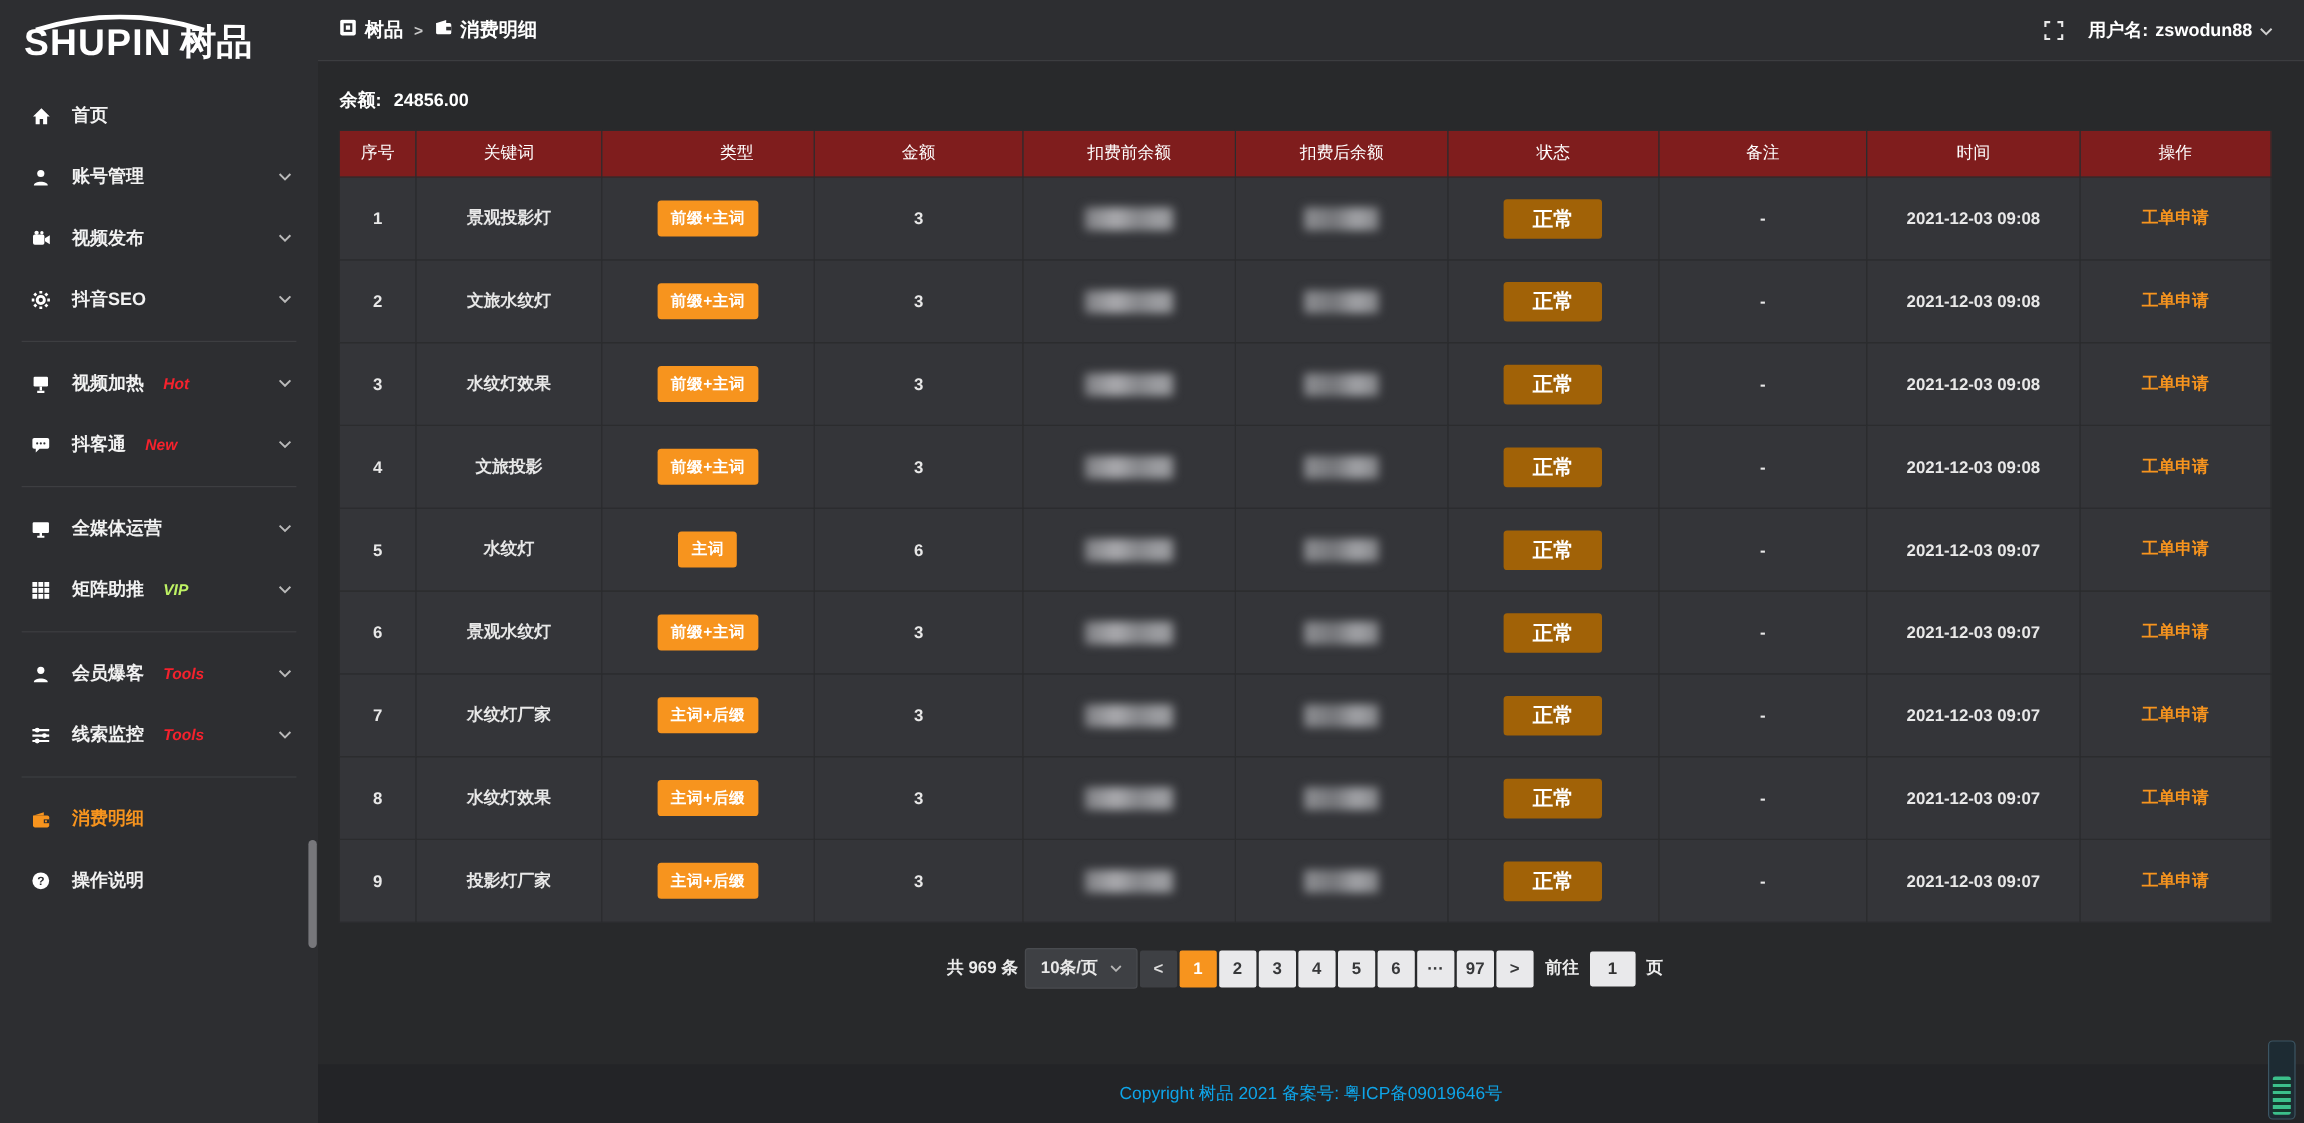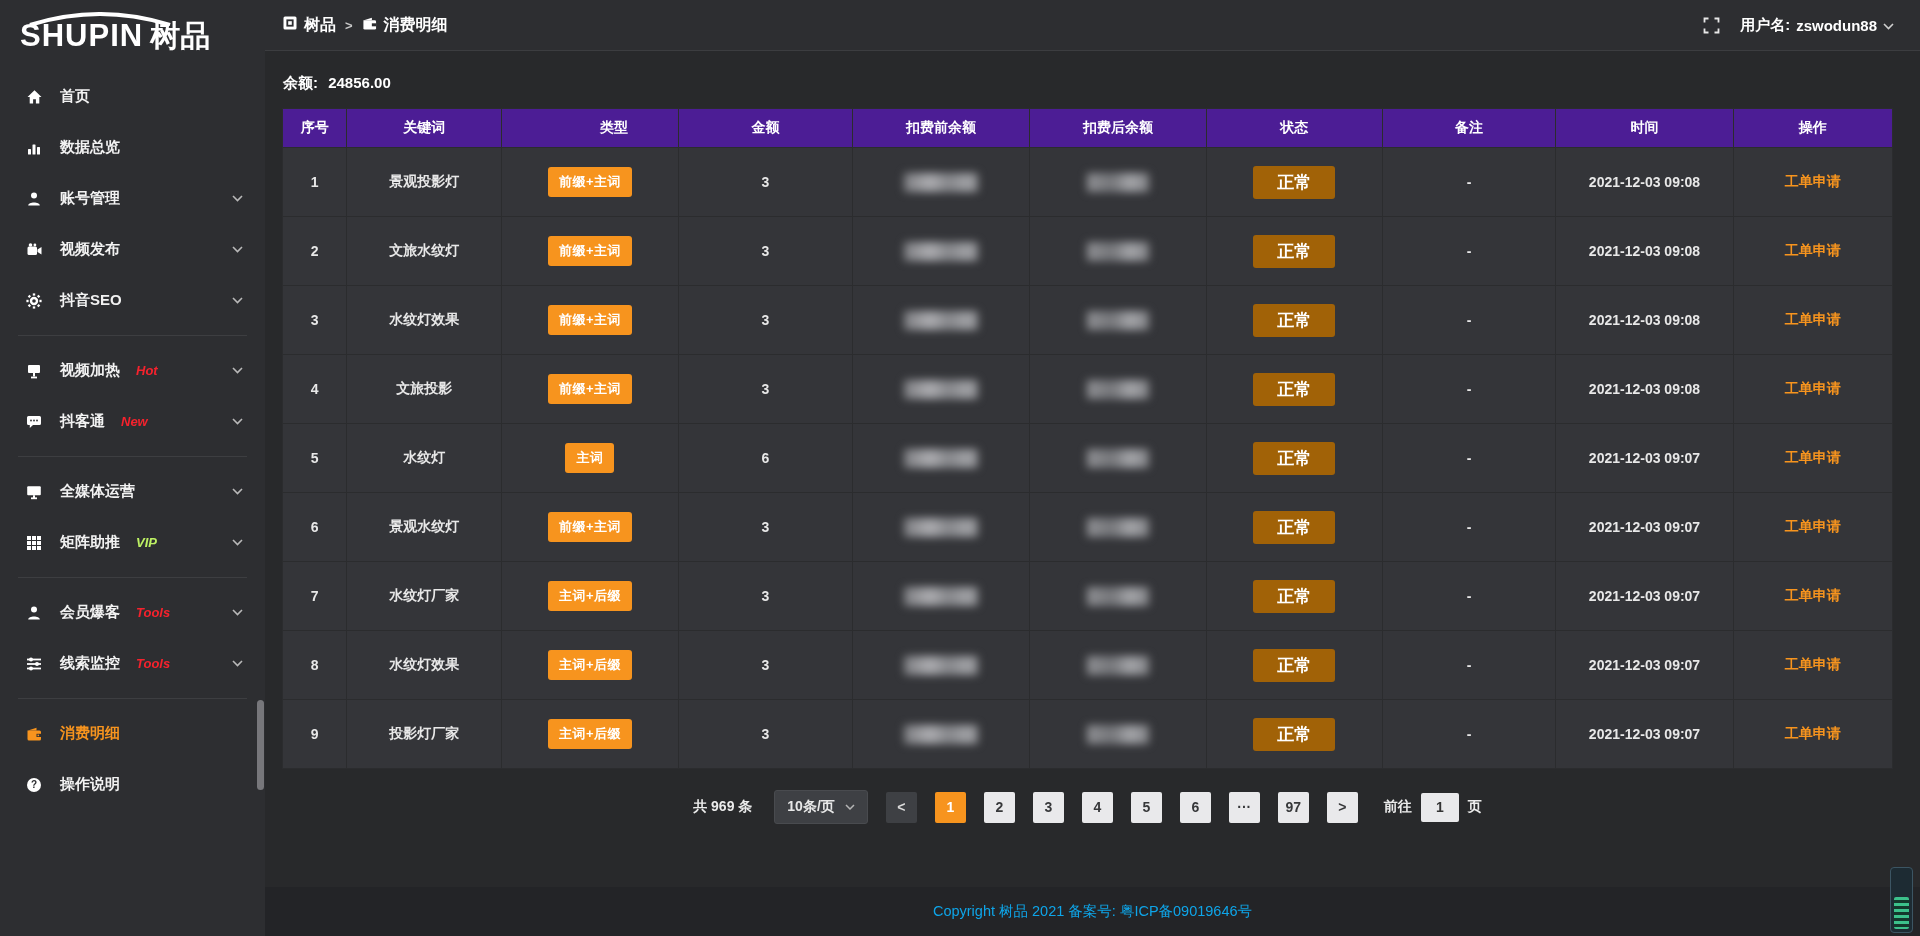--- a/index.html
+++ b/index.html
@@ -41,40 +41,40 @@
   .fullscreen-btn { display:flex; cursor:pointer; color:#e8e8e8; }
   .user-menu { display:flex; align-items:center; gap:6px; font-size:15px; font-weight:bold; cursor:pointer; }
   .user-chev { display:flex; color:#cfcfcf; margin-top:2px; }
 
   
   .content { flex:1; padding:0 27px 0 17px; display:flex; flex-direction:column; }
   .balance { margin:23px 0 15px 1px; font-size:15px; font-weight:bold; color:#fff; }
   .balance .val { margin-left:6px;text-align:right; }
 
   table.data { width:100%; border-collapse:collapse; table-layout:fixed; font-size:14px; }
-  table.data th { background:#4c1d95; height:39px; font-size:14px; font-weight:bold; color:#fff;
+  table.data th { background:#7f1d1d; height:39px; font-size:14px; font-weight:normal; color:#fff;
     border:1px solid #2b2c2e; }
   table.data td { background:#343539; height:69px; text-align:center; color:#e8e8e8;
     border:1px solid #2b2c2e; font-weight:bold; }
   .col-no{width:4%;} .col-kw{width:9.6%;} .col-type{width:11%;padding-left:48px;} .col-amt{width:10.8%;}
   .col-pre{width:11%;} .col-post{width:11%;} .col-st{width:10.9%;} .col-rm{width:10.8%;}
   .col-time{width:11%;} .col-op{width:9.9%;}
 
   .type-badge { display:inline-block; background:#f7941e; color:#fff; font-size:13px; font-weight:bold;
     padding:6px 11px; border-radius:3px; letter-spacing:.5px; }
   .status-badge { display:inline-block; background:#a16207; color:#fff; font-size:17px; font-weight:bold;
     padding:5px 24px; border-radius:3px; }
   .blur-blob { display:inline-block; width:74px; height:19px; border-radius:2px; vertical-align:middle;
     background:linear-gradient(90deg,#7c7d81,#ababaf 35%,#85868a 60%,#9fa0a4 85%,#8a8b8f);
     filter:blur(4px); }
   .blur-blob.small { width:62px; background:linear-gradient(90deg,#8f9094,#747579 40%,#a3a4a8 70%,#808185); }
   .action-link { color:#f7941e; cursor:pointer; font-weight:bold; }
 
   
-  .pagination { display:flex; align-items:center; justify-content:center; gap:18px;
+  .pagination { display:flex; align-items:center; justify-content:center; gap:2px;
     margin-top:21px; font-size:14px; color:#ececec; font-weight:bold; }
   .pg-total { margin-right:4px; }
   .page-size-select { display:flex; align-items:center; gap:10px; background:#3e4044;
     border:1px solid #494b4f; border-radius:3px; padding:7px 12px; cursor:pointer; color:#e8e8e8; }
   .pg-btn { min-width:31px; height:31px; padding:0 6px; display:flex; align-items:center; justify-content:center;
     background:#e9e9eb; color:#37383a; border-radius:2px; font-size:14px; font-weight:bold; cursor:pointer; }
   .pg-btn.prev { background:#3e4044; color:#dcdcdc; }
   .pg-btn.active { background:#f7941e; color:#fff; }
   .pg-goto { display:flex; align-items:center; gap:9px; margin-left:8px; }
   .goto-input { width:38px; height:29px; background:#e9e9eb; border:none; border-radius:2px;
@@ -109,30 +109,20 @@
 
       <div class="nav-item">
         <span class="icn">
             <svg width="17" height="16" viewBox="0 0 16 16">
               <path d="M8 1.2 L15 8 H12.8 V14.6 H9.4 V10.2 H6.6 V14.6 H3.2 V8 H1 Z" fill="currentColor"></path>
             </svg>
           </span>
         <span>首页</span>
       </div>
 
-      <div class="nav-item">
-        <span class="icn">
-            <svg width="16" height="16" viewBox="0 0 16 16" fill="currentColor">
-              <rect x="2" y="9" width="3" height="5.5" rx="0.5"></rect>
-              <rect x="6.5" y="4.5" width="3" height="10" rx="0.5"></rect>
-              <rect x="11" y="7" width="3" height="7.5" rx="0.5"></rect>
-            </svg>
-          </span>
-        <span>数据总览</span>
-      </div>
 
       <div class="nav-item">
         <span class="icn">
             <svg width="16" height="16" viewBox="0 0 16 16" fill="currentColor">
               <circle cx="8" cy="4.6" r="3"></circle>
               <path d="M2.2 14.5 C2.2 10.4 13.8 10.4 13.8 14.5 Z"></path>
             </svg>
           </span>
         <span>账号管理</span>
         <span class="nav-chev">

